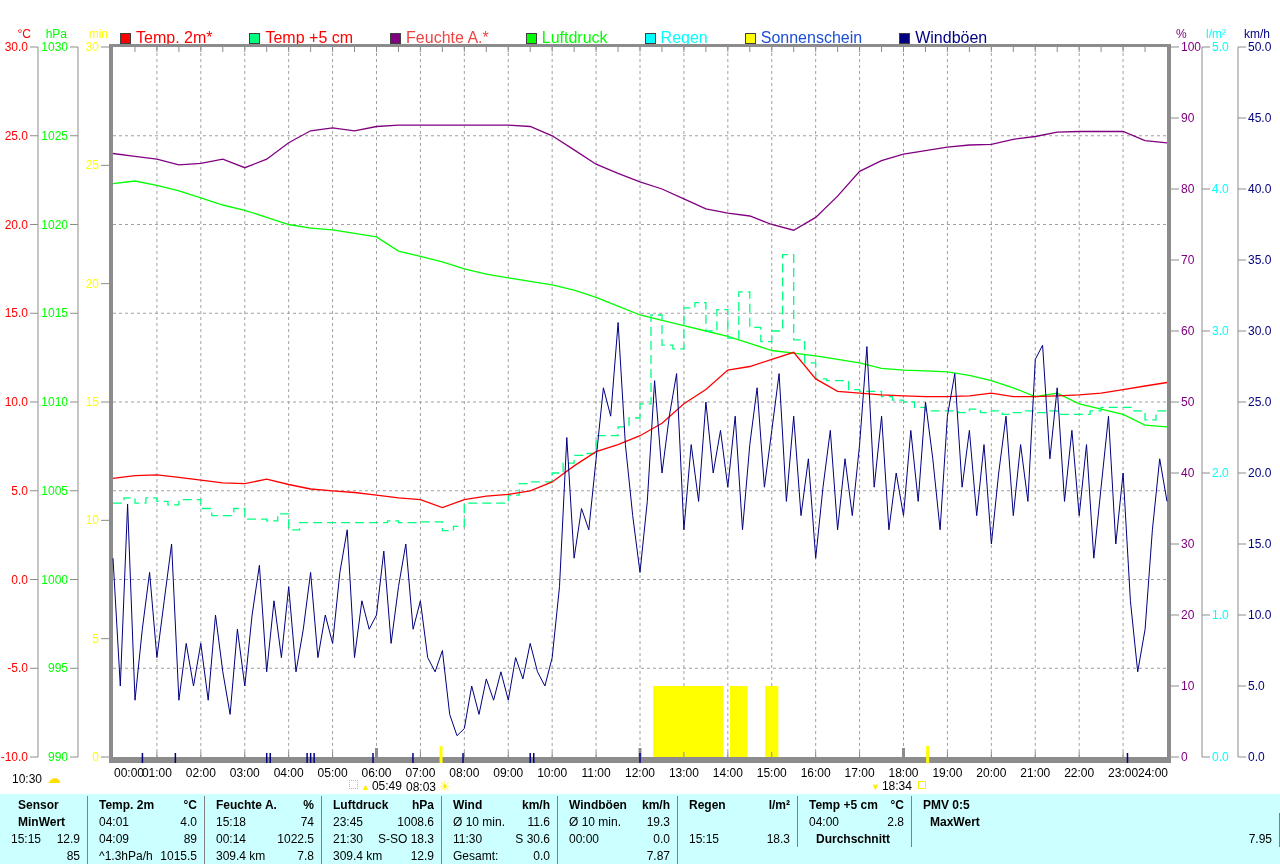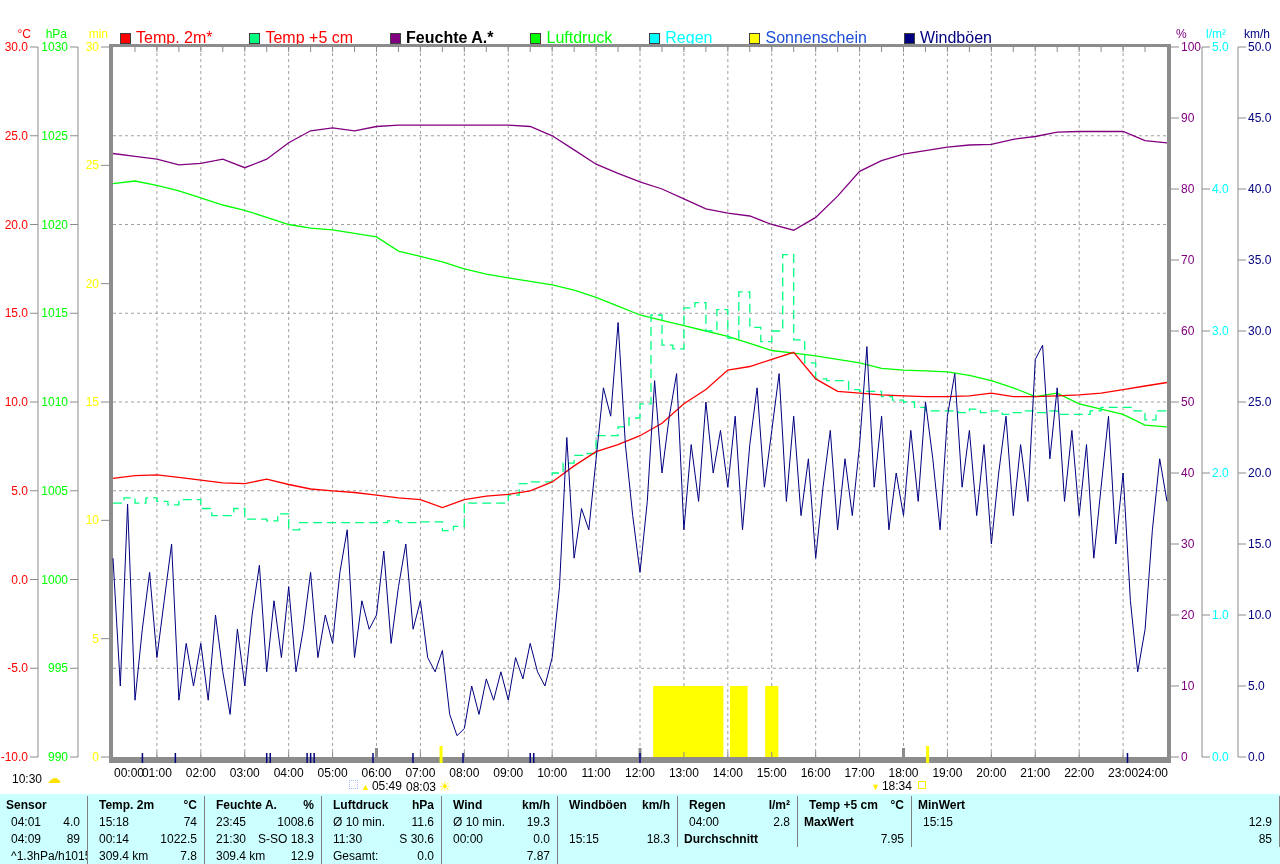--- a/index.html
+++ b/index.html
@@ -17,39 +17,39 @@
   .sun{color:#ffee00;font-size:13px;margin-left:3px;}
   .cloud{color:#ffe000;font-size:14px;margin-left:5px;}
   .dotsq{display:inline-block;width:7px;height:7px;border:1px dotted #9db7ff;margin-right:1px;vertical-align:1px;}
   .opensq{display:inline-block;width:6px;height:6px;border:1px solid #ffee00;margin-left:6px;vertical-align:1px;}
   .datatable{position:absolute;left:0;top:794px;width:1280px;height:70px;background:#ccffff;
              display:grid;grid-template-columns:88px 117px 117px 120px 116px 120px 120px 114px auto;
              grid-auto-rows:17px;padding-top:2px;box-sizing:border-box;font-size:12px;}
   .tcell{display:flex;justify-content:space-between;align-items:center;
          padding:0 7px 0 11px;white-space:nowrap;overflow:hidden;box-sizing:border-box;}
   .tcell.sep{border-right:1px solid #808080;}
-  .tcell.rowlabel{font-weight:bold;padding-left:6px;}
+  .tcell.rowlabel{font-weight:bold;padding-left:6px;margin-left:12px;}
   .tcell.head{font-weight:bold;}
 </style>
 </head>
 <body>
 
 <div class="screen">
   <div class="legend" id="legend">
       <div class="legend-item">
         <span class="swatch" style="background: rgb(255, 0, 0);"></span>
         <span style="color: rgb(255, 0, 0);">Temp. 2m*</span>
       </div>
       <div class="legend-item">
         <span class="swatch" style="background: rgb(0, 255, 128);"></span>
         <span style="color: rgb(255, 0, 0);">Temp +5 cm</span>
       </div>
       <div class="legend-item">
         <span class="swatch" style="background: rgb(128, 0, 128);"></span>
-        <span style="color: #000000; font-weight: bold;">Feuchte A.*</span>
+        <span style="color: #ef4444;">Feuchte A.*</span>
       </div>
       <div class="legend-item">
         <span class="swatch" style="background: rgb(0, 255, 0);"></span>
         <span style="color: rgb(0, 255, 0);">Luftdruck</span>
       </div>
       <div class="legend-item">
         <span class="swatch" style="background: rgb(0, 255, 255);"></span>
         <span style="color: rgb(0, 255, 255);">Regen</span>
       </div>
       <div class="legend-item">
@@ -391,20 +391,24 @@
         <span>km/h</span>
       </div>
       <div class="tcell sep head">
         <span>Regen</span>
         <span>l/m²</span>
       </div>
       <div class="tcell sep head">
         <span>Temp +5 cm</span>
         <span>°C</span>
       </div>
+      <div class="tcell head">
+        <span>PMV 0:5</span>
+        <span></span>
+      </div>
       <div class="tcell sep rowlabel">
         <span>MinWert</span>
       </div>
       <div class="tcell sep">
         <span>04:01</span>
         <span>4.0</span>
       </div>
       <div class="tcell sep">
         <span>15:18</span>
         <span>74</span>

